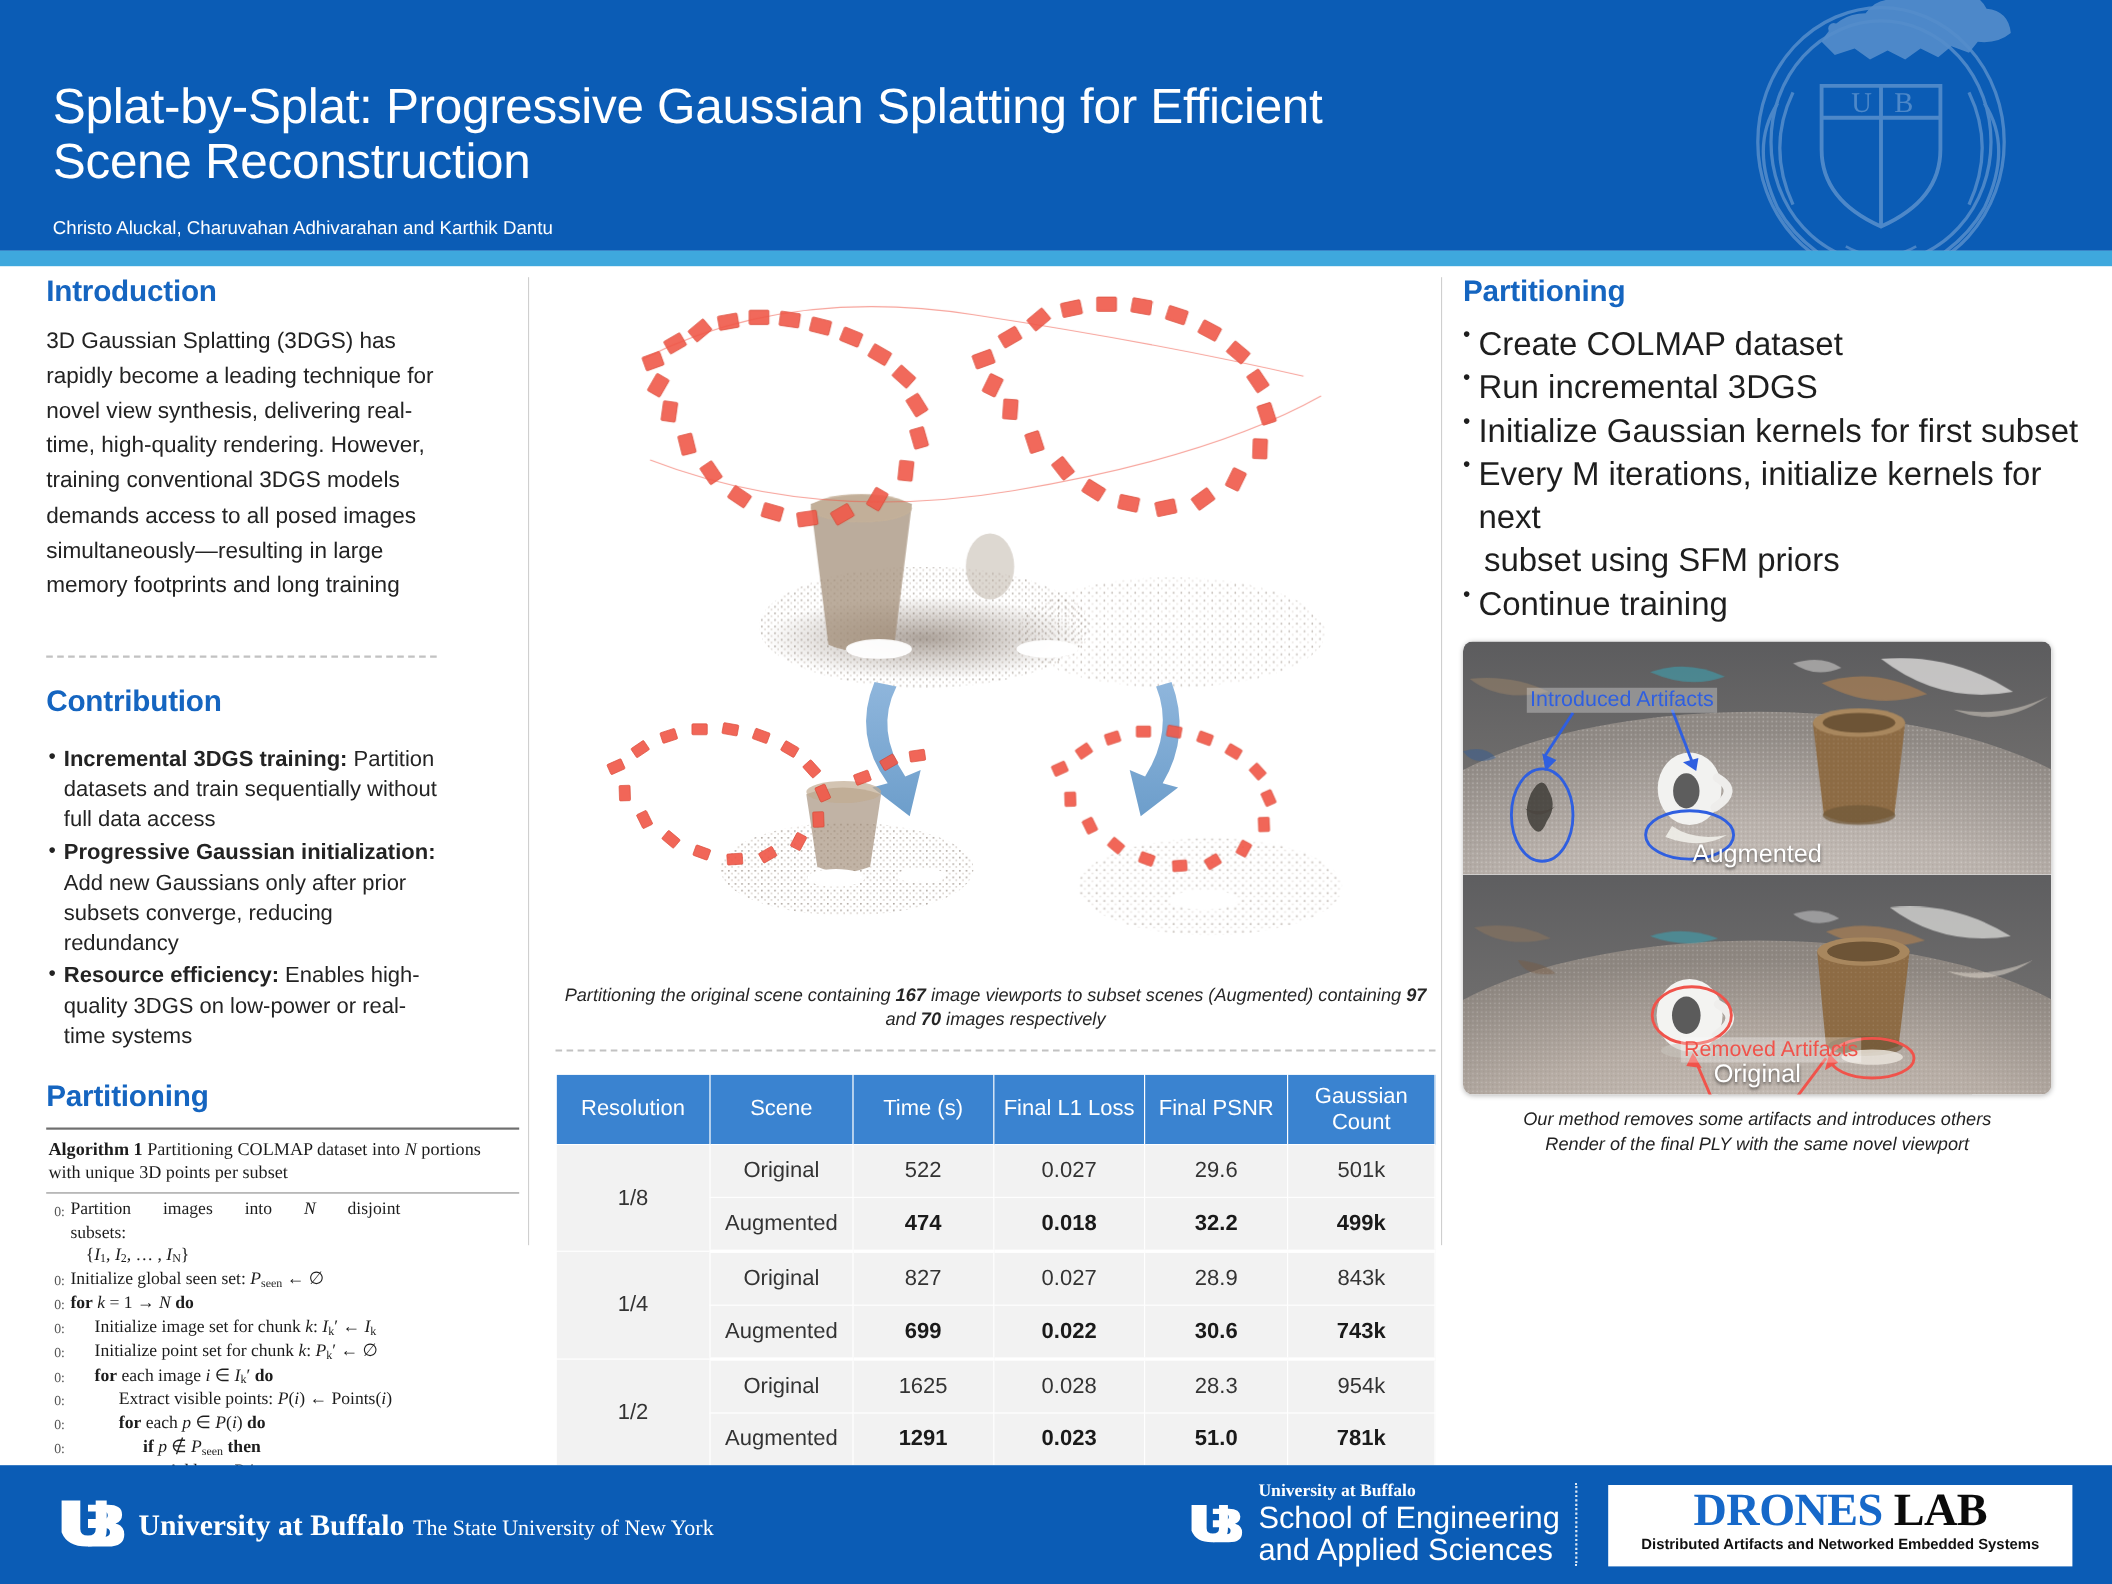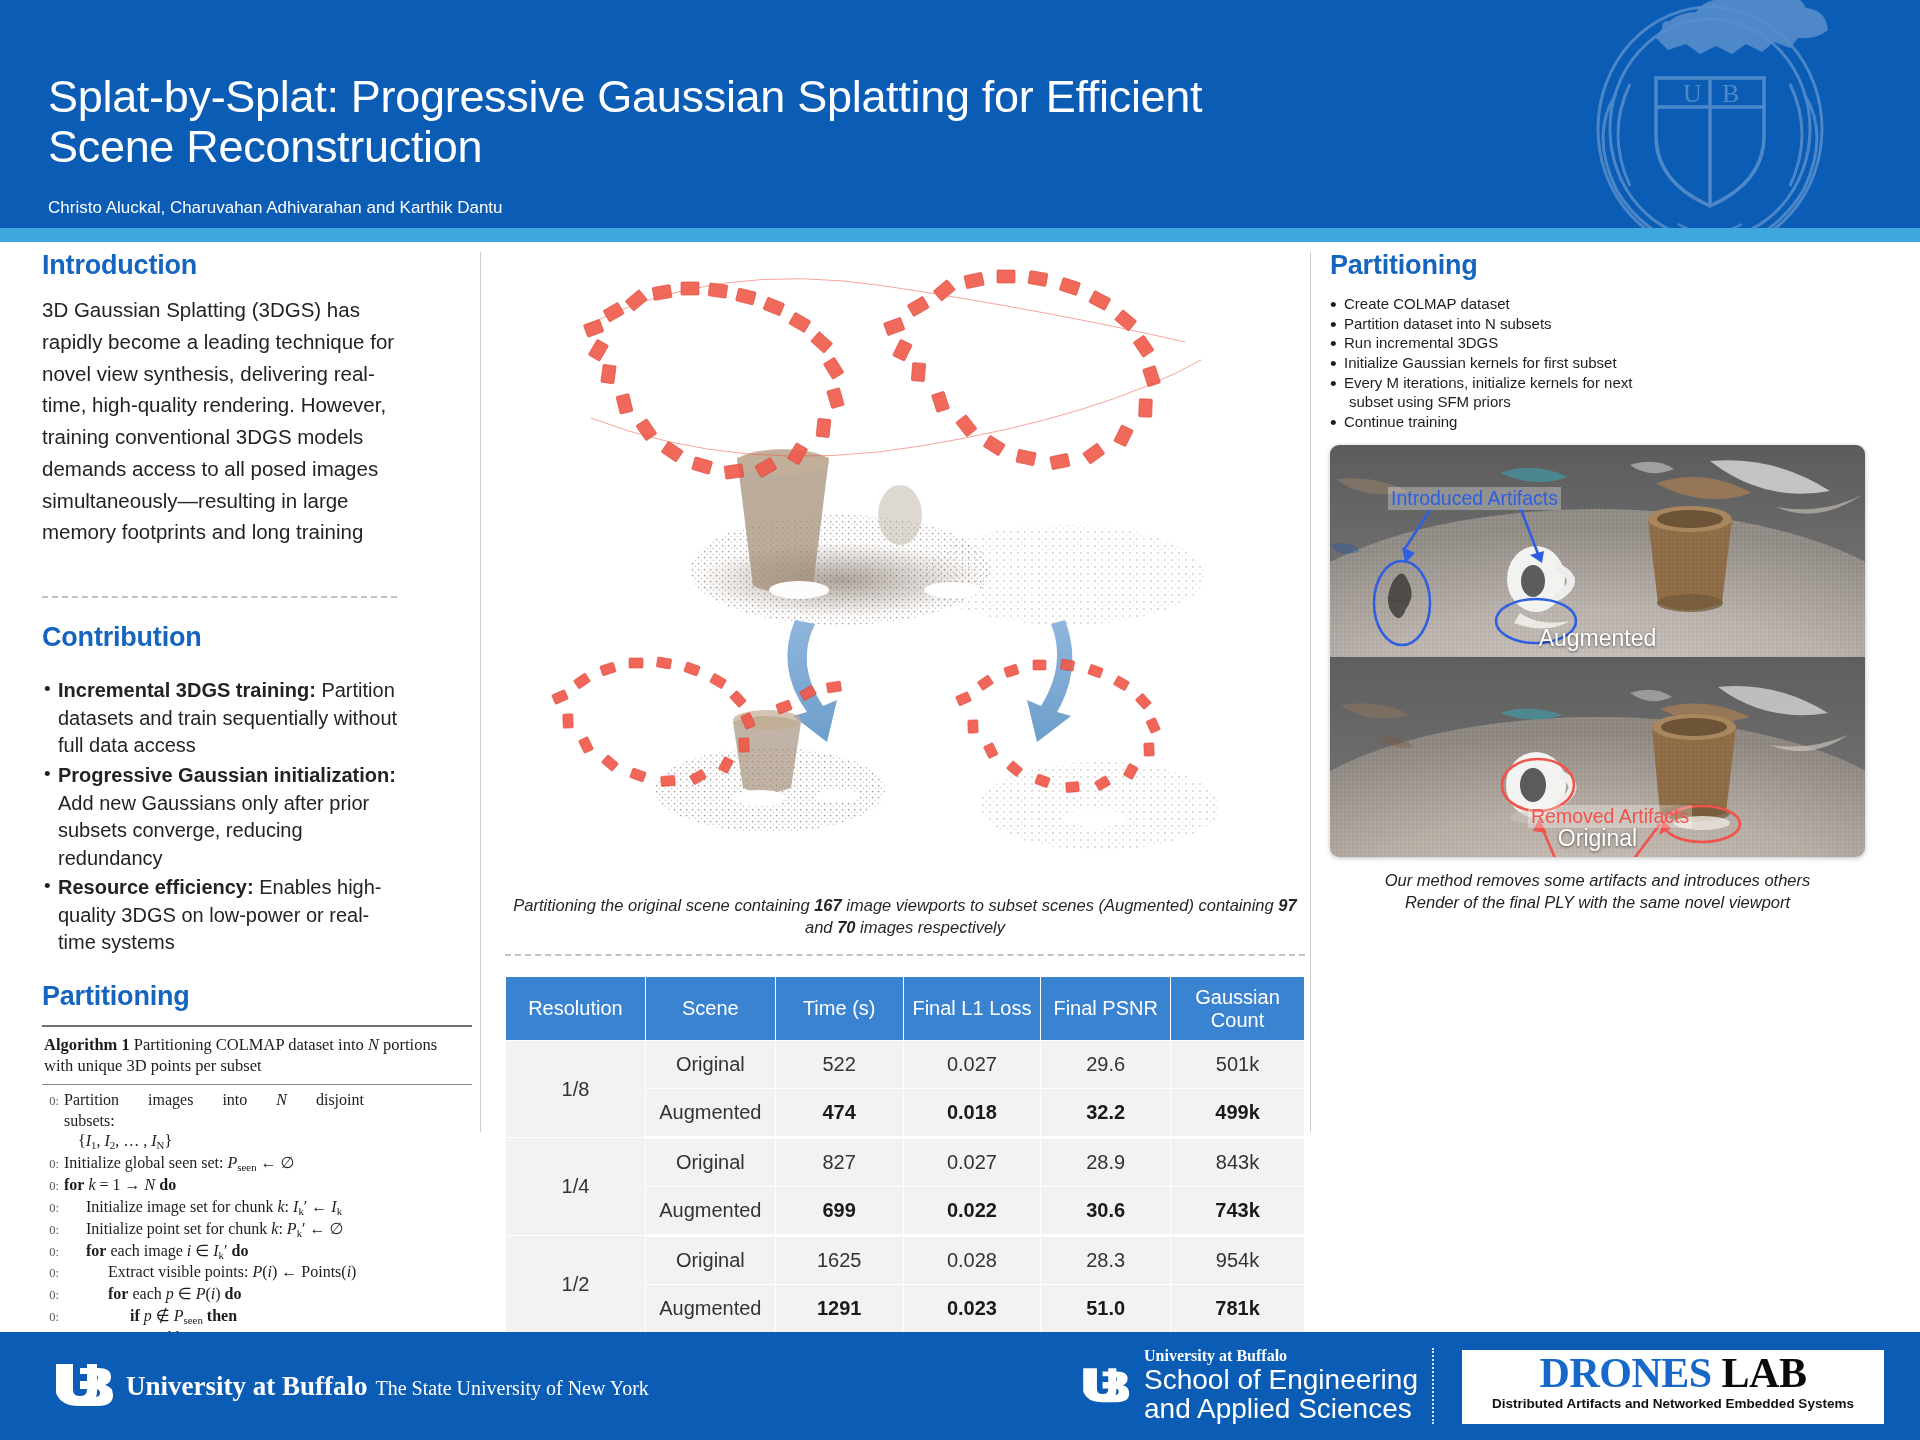--- a/index.html
+++ b/index.html
@@ -107,21 +107,21 @@
   }
   table.results td.res { background: #f2f2f2; font-size: 20px; }
   table.results td.bold { font-weight: bold; color: #1a1a1a; }
   table.results tr.grp-end td { border-bottom: 3px solid #ffffff; }
 
   
   .right-col { position: absolute; left: 1330px; top: 250px; width: 560px; }
   .meth-list { list-style: none; }
   .meth-list li {
     position: relative; padding-left: 14px; color: #1e1e1e;
-    font-size: 15px; line-height: 1.31;
+    font-size: 30px; line-height: 1.31;
   }
   .meth-list li:before { content: "\2022"; position: absolute; left: 0; top: -1px; font-size: 19px; }
   .meth-list li.cont { padding-left: 19px; }
   .meth-list li.cont:before { content: ""; }
 
   .render-stack {
     margin-top: 14px; width: 535px; border-radius: 9px; overflow: hidden;
     box-shadow: 0 1px 5px rgba(0,0,0,.25);
   }
   .render-pane { position: relative; width: 535px; height: 200px; overflow: hidden; }
@@ -552,21 +552,20 @@
           <td class="bold">781k</td>
         </tr>
       </tbody>
     </table>
   </div>
 
   <div class="right-col">
     <div class="section-head">Partitioning</div>
     <ul class="meth-list">
       <li>Create COLMAP dataset</li>
-      <li>Partition dataset into N subsets</li>
       <li>Run incremental 3DGS</li>
       <li>Initialize Gaussian kernels for first subset</li>
       <li>Every M iterations, initialize kernels for next</li>
       <li class="cont">subset using SFM priors</li>
       <li>Continue training</li>
     </ul>
 
 
     <div class="render-stack">
 

